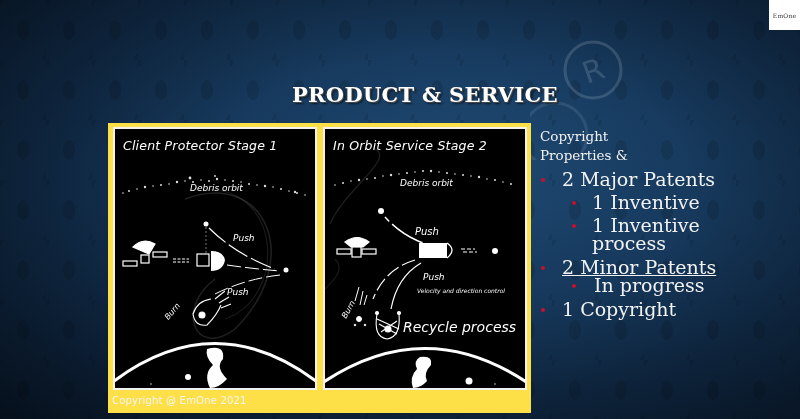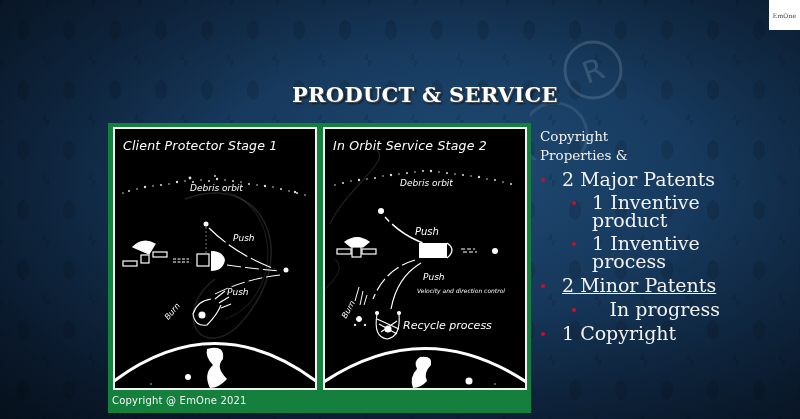--- a/index.html
+++ b/index.html
@@ -36,21 +36,21 @@
       position: absolute; left: 292px; top: 46px;
       font-family: "DejaVu Serif", serif; font-weight: bold;
       font-size: 21px; letter-spacing: 0.3px;
       color: #ffffff;
       text-shadow: 1px 1px 0 #4a4a4a, 2px 2px 2px rgba(0,0,0,0.6);
       margin-top: 36px;
     }
     .watermark { position: absolute; pointer-events: none; }
     .figure {
       position: absolute; left: 108px; top: 123px; width: 423px; height: 290px;
-      background: #15803d;
+      background: #fde047;
     }
     .panel {
       position: absolute; top: 4px; height: 263px;
       border: 2px solid #f2f2f2;
       background: #000;
       overflow: hidden;
     }
     .panel.p1 { left: 5px; width: 204px; }
     .panel.p2 { left: 215px; width: 204px; text-align: center; }
     .panel-title {
@@ -256,48 +256,47 @@
         <circle cx="144" cy="252" r="3.5" fill="#fff"></circle>
         <circle cx="170" cy="255" r="1" fill="#777"></circle>
       </g>
     </svg>
     <div class="panel-title">In Orbit Service  Stage 2</div>
     <div class="lbl" style="left:75px;top:49px;font-size:9px;">Debris orbit</div>
     <div class="lbl" style="left:90px;top:97px;font-size:10px;">Push</div>
     <div class="lbl" style="left:98px;top:143px;font-size:9px;">Push</div>
     <div class="lbl" style="left:92px;top:158px;font-size:6px;">Velocity and direction control</div>
     <div class="lbl" style="left:14px;top:176px;font-size:8px;transform:rotate(-60deg);">Burn</div>
-    <div class="lbl" style="left:78px;top:190px;font-size:11px;">Recycle process</div>
+    <div class="lbl" style="left:78px;top:190px;font-size:14px;">Recycle process</div>
   </div>
 </div>
 
 <div class="bullets">
   <div class="heading">
     <div>Copyright</div>
     <div>Properties &amp;</div>
   </div>
   <div class="bl" style="margin-top:6px;padding-left:22px;">
     <span class="dot" style="left:1px;top:8px;"></span>
     <div>2 Major Patents</div>
   </div>
   <div class="bl" style="margin-top:5px;padding-left:52px;">
     <span class="dot" style="left:32px;top:8px;"></span>
     <div>1 Inventive</div>
-    <div>product</div>
   </div>
   <div class="bl" style="margin-top:5px;padding-left:52px;">
     <span class="dot" style="left:32px;top:8px;"></span>
     <div>1 Inventive</div>
     <div>process</div>
   </div>
   <div class="bl" style="margin-top:6px;padding-left:22px;text-decoration:underline;">
     <span class="dot" style="left:1px;top:8px;"></span>
     <div>2 Minor Patents</div>
   </div>
-  <div class="bl" style="margin-top:6px;padding-left:54px;text-align:right;">
+  <div class="bl" style="margin-top:0;padding-left:54px;">
     <span class="dot" style="left:32px;top:8px;"></span>
     <div>In progress</div>
   </div>
   <div class="bl" style="margin-top:6px;padding-left:22px;">
     <span class="dot" style="left:1px;top:8px;"></span>
     <div>1 Copyright</div>
   </div>
 </div>
 
 <div class="copyright">Copyright @ EmOne 2021</div>

